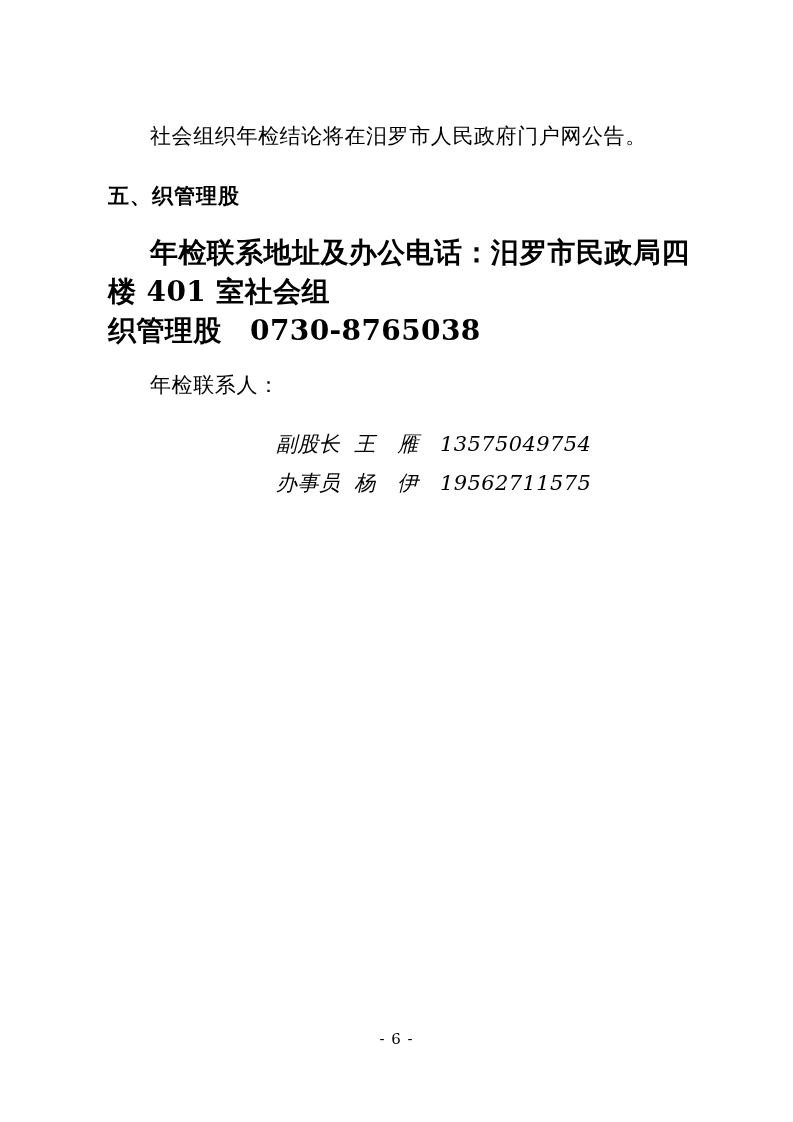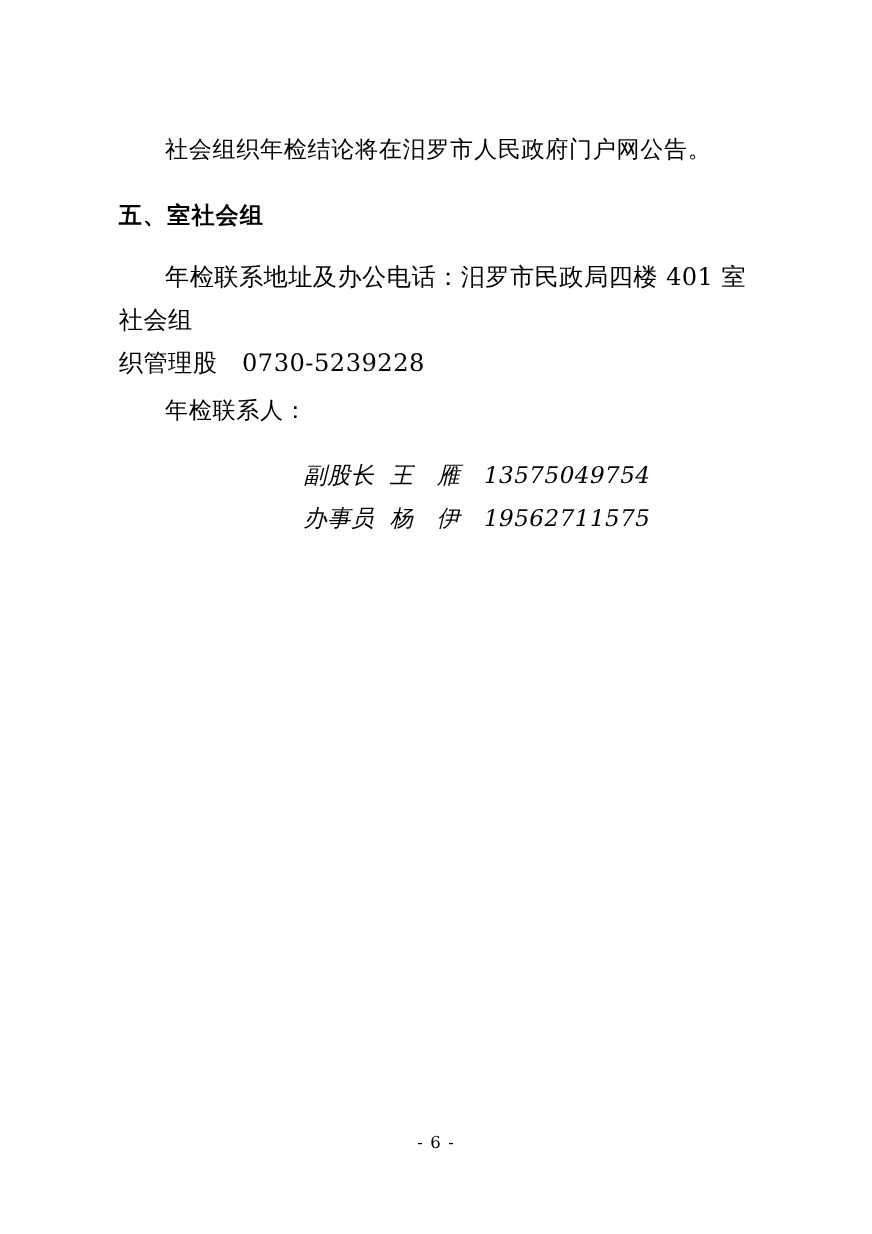--- a/index.html
+++ b/index.html
@@ -46,30 +46,31 @@
   .heading {
     font-family: "DejaVu Sans", "Liberation Sans", sans-serif;
     font-size: 21px;
     font-weight: bold;
     line-height: 40px;
     letter-spacing: 1px;
     margin-top: 6px;
   }
 
   .block-para {
-    font-size: 22px;
+    font-size: 28px;
     line-height: 39px;
     letter-spacing: 0.4px;
     margin-top: 4px;
+    font-weight: bold;
   }
   .block-para .line1 { text-indent: 42px; }
   .block-para .line2 { text-indent: 0; }
 
   .para-spaced {
-    margin-top: 4px;
+    margin-top: 16px;
   }
 
   .contact-list {
     margin-top: 8px;
     font-style: italic;
   }
   .contact-line {
     font-size: 21px;
     line-height: 39px;
     letter-spacing: 0.4px;
@@ -90,25 +91,25 @@
 </style>
 </head>
 <body>
 
 <div class="page">
 
   <div class="content">
 
     <p class="para indent2">社会组织年检结论将在汨罗市人民政府门户网公告。</p>
 
-    <h2 class="heading">五、室社会组</h2>
+    <h2 class="heading">五、织管理股</h2>
 
     <div class="block-para">
       <div class="line1">年检联系地址及办公电话：汨罗市民政局四楼 401 室社会组</div>
-      <div class="line2">织管理股　0730-5239228</div>
+      <div class="line2">织管理股　0730-8765038</div>
     </div>
 
     <p class="para indent2 para-spaced">年检联系人：</p>
 
     <div class="contact-list">
       <div class="contact-line">副股长  王　雁　13575049754</div>
       <div class="contact-line">办事员  杨　伊　19562711575</div>
     </div>
 
   </div>

